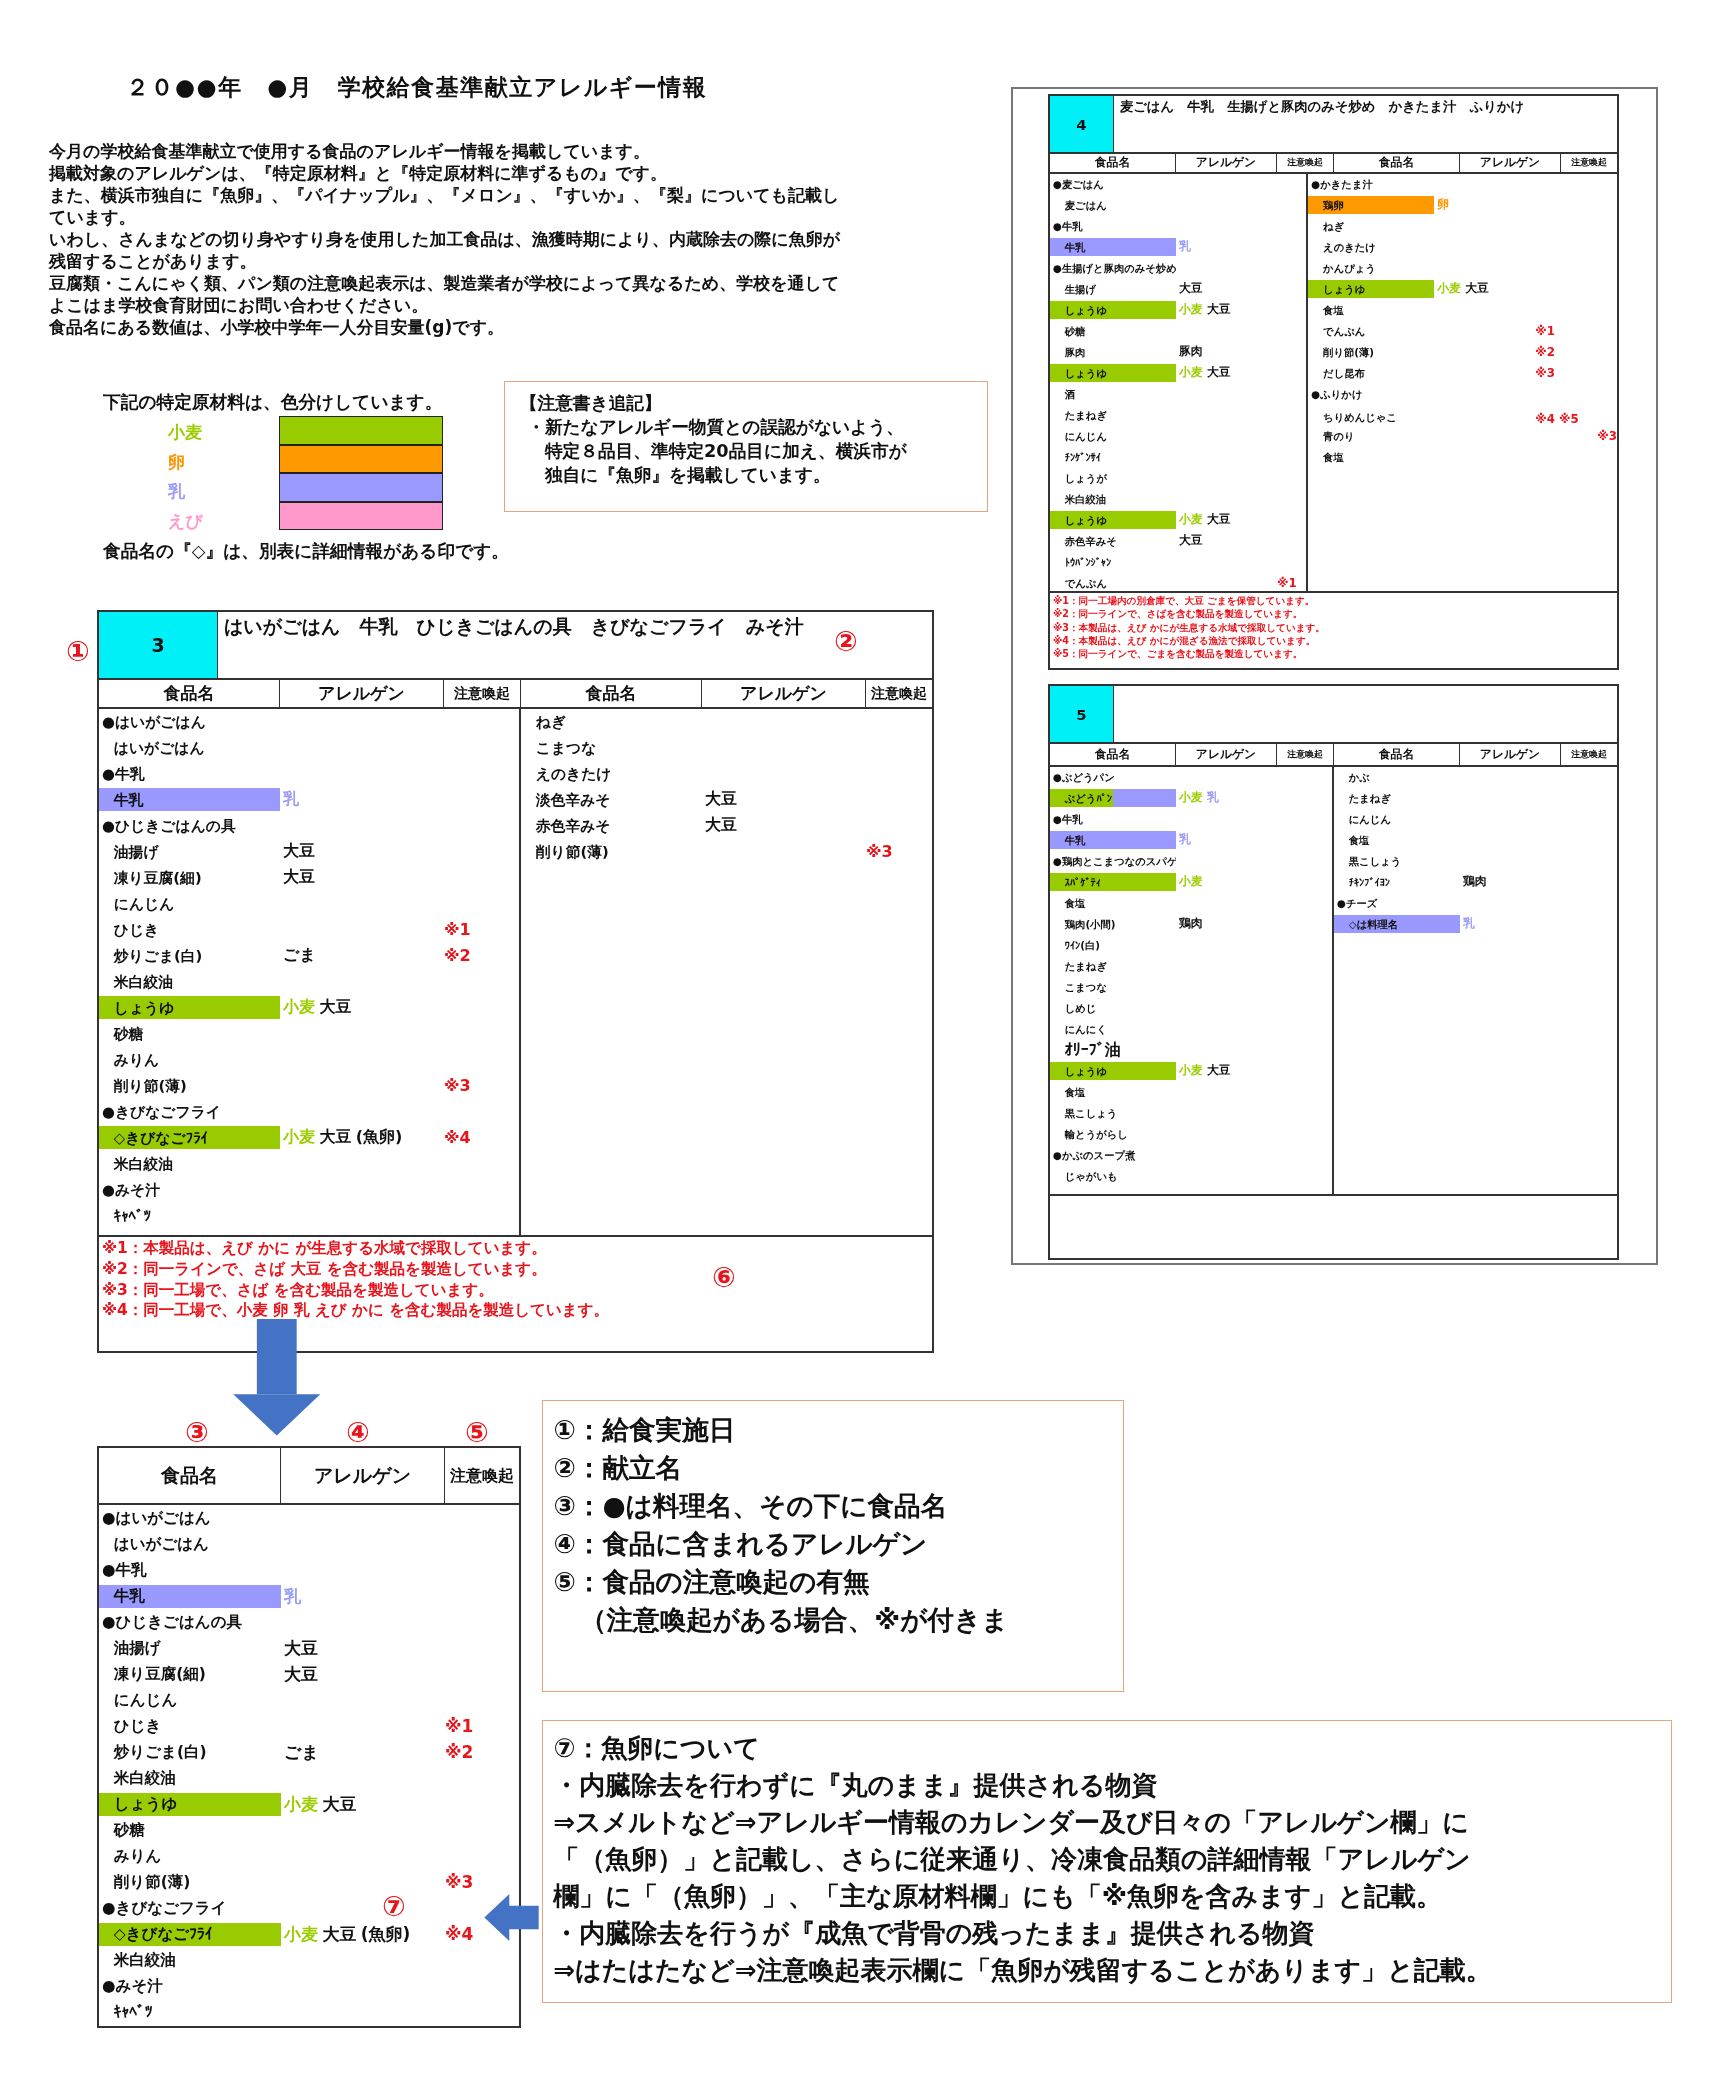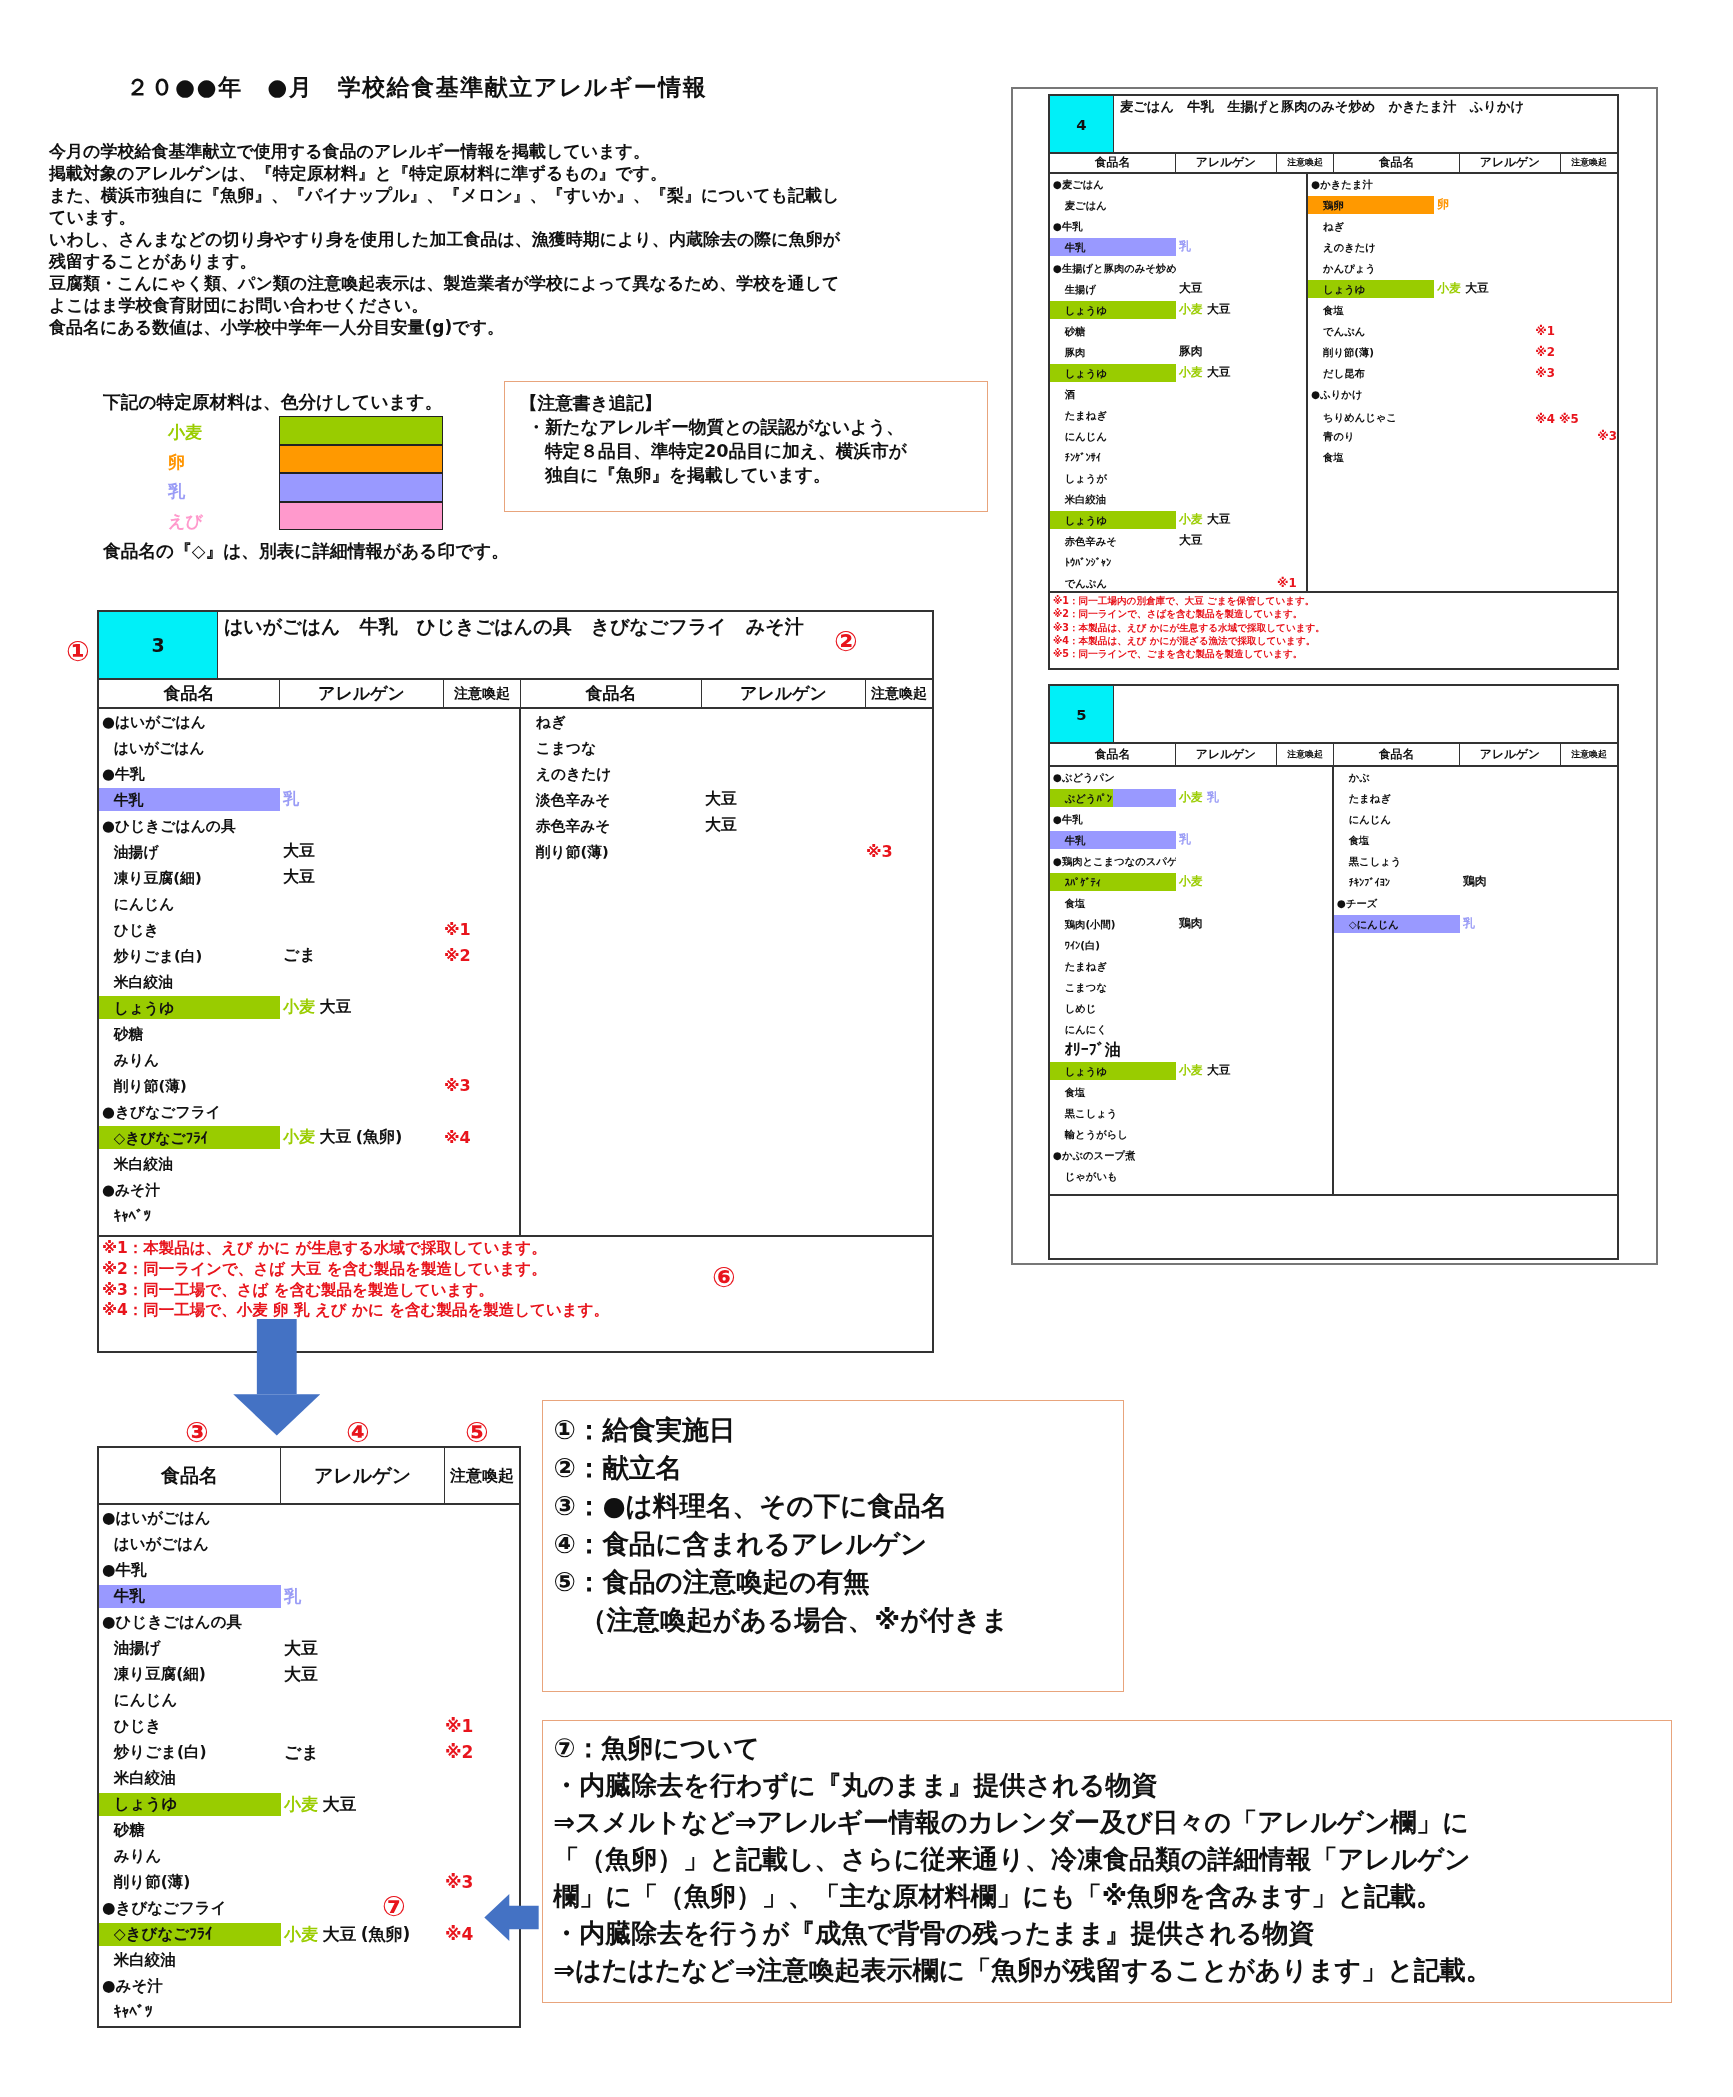--- a/index.html
+++ b/index.html
@@ -589,21 +589,21 @@
           <div class="fn" style="width: 126px; height: 18px; line-height: 18px; font-size: 10.3px;">ﾁｷﾝﾌﾞｲﾖﾝ</div>
           <div class="al" style="width: 101px; font-size: 11.8px; padding-left: 3px;"><span style="margin-right: 4.4px;">鶏肉</span></div>
           <div class="wn" style="font-size: 11.8px;"></div>
         </div>
         <div class="row dish" style="height: 21px;">
           <div class="fn" style="width: 126px; height: 18px; line-height: 18px; font-size: 10.3px;">●チーズ</div>
           <div class="al" style="width: 101px; font-size: 11.8px; padding-left: 3px;"></div>
           <div class="wn" style="font-size: 11.8px;"></div>
         </div>
         <div class="row item" style="height: 21px;">
-          <div class="fn bg-milk" style="width: 126px; height: 18px; line-height: 18px; font-size: 10.3px;">◇にんじん</div>
+          <div class="fn bg-milk" style="width: 126px; height: 18px; line-height: 18px; font-size: 10.3px;">◇は料理名</div>
           <div class="al" style="width: 101px; font-size: 11.8px; padding-left: 3px;"><span class="milk" style="margin-right: 4.4px;">乳</span></div>
           <div class="wn" style="font-size: 11.8px;"></div>
         </div>
       </div>
     </div>
     <div class="notes" style="font-size: 9.6px; line-height: 13.3px; padding: 1.5px 3px;"></div>
   </div>
 
 <div class="abs red-circ" style="left:66px;top:635px;font-size:28px;">①</div>
 <div class="abs red-circ" style="left:834px;top:625px;font-size:28px;">②</div>

